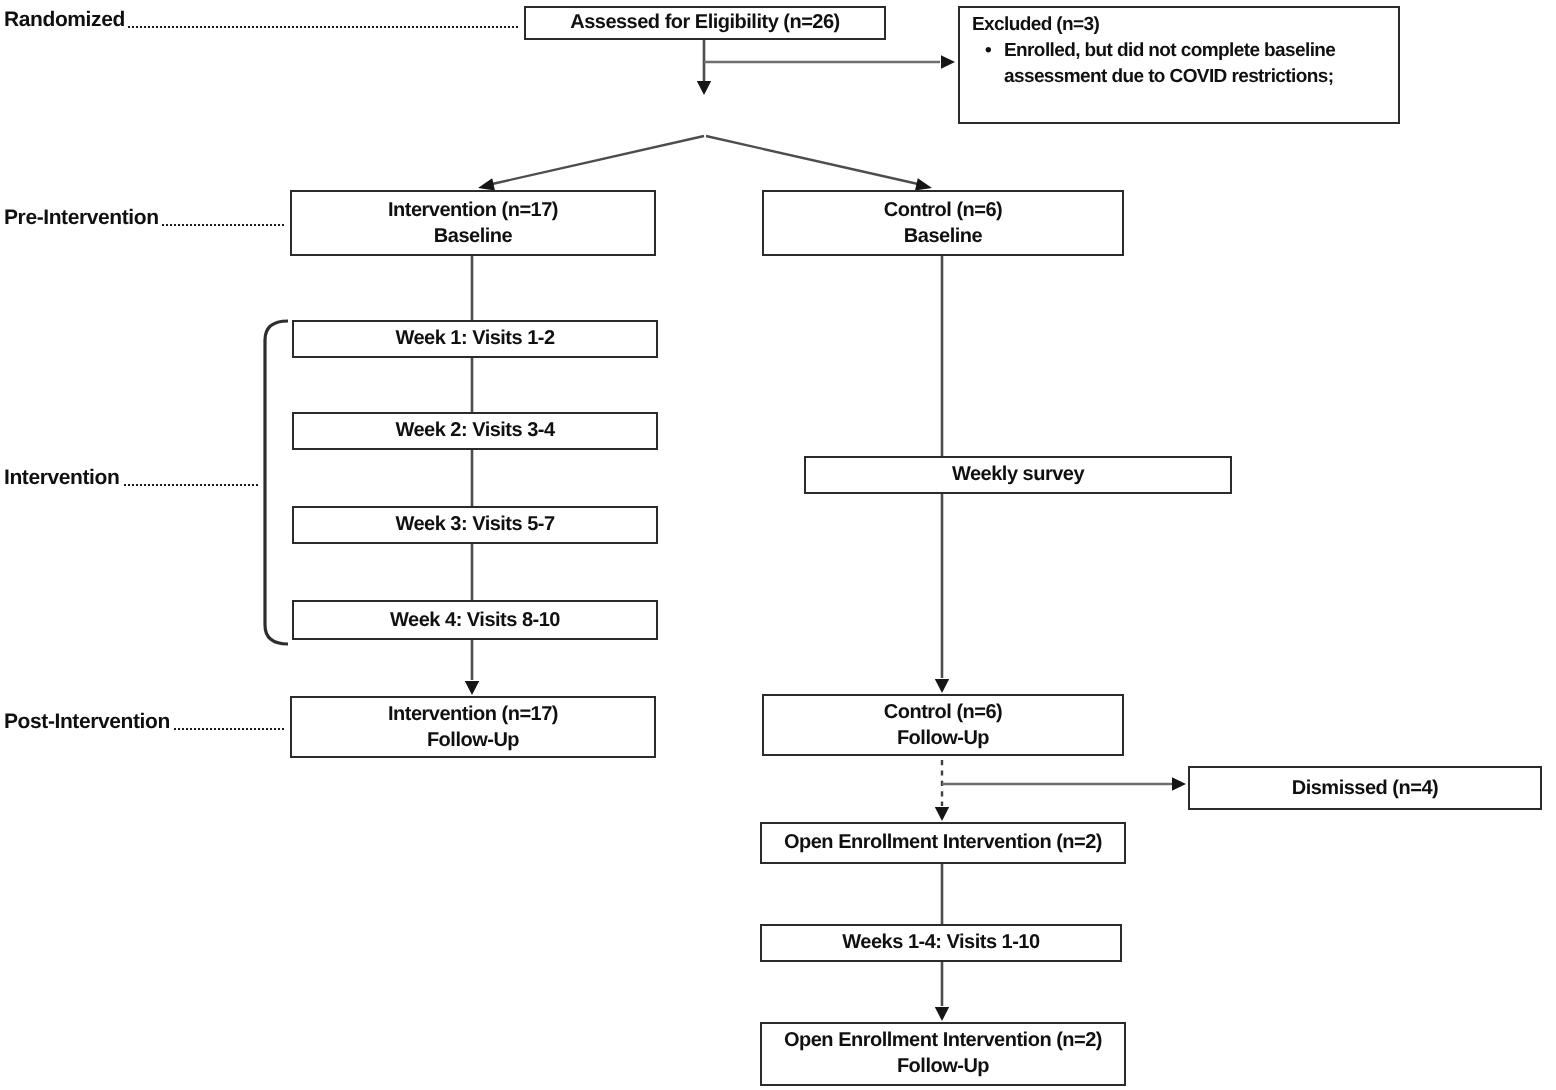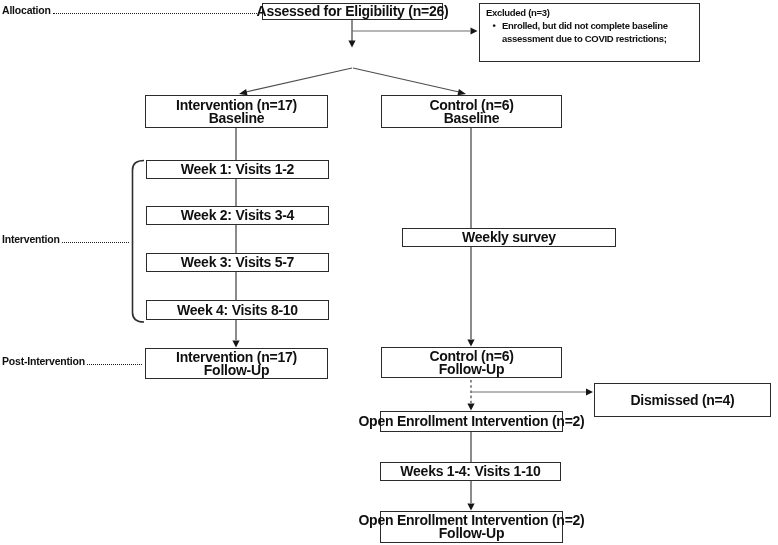--- a/index.html
+++ b/index.html
@@ -4,21 +4,21 @@
 <style>
   html,body{margin:0;padding:0;background:#ffffff;}
   .canvas{
     position:relative;width:778px;height:545px;background:#ffffff;
     font-family:"Liberation Sans","DejaVu Sans",sans-serif;color:#101010;overflow:hidden;
   }
   .overlay{position:absolute;left:0;top:0;width:778px;height:545px;}
   .node{
     position:absolute;box-sizing:border-box;border:1.5px solid #2b2b2b;background:#ffffff;
     display:flex;flex-direction:column;align-items:center;justify-content:center;
-    text-align:right;font-size:14px;font-weight:700;line-height:13px;
+    text-align:right;font-size:10px;font-weight:700;line-height:13px;
     letter-spacing:-0.25px;white-space:nowrap;
   }
   .node.excluded{
     align-items:stretch;justify-content:flex-start;text-align:left;
     padding:3px 0 3px 6px;font-size:9.5px;line-height:12.8px;letter-spacing:-0.3px;
   }
   .exc-row{display:flex;}
   .exc-marker{flex:0 0 16px;width:16px;text-align:center;}
   .stage-label{
     position:absolute;display:flex;align-items:flex-end;height:13px;
@@ -64,21 +64,25 @@
 
     <line x1="471" y1="432" x2="471" y2="462" stroke="#4d4d4d" stroke-width="1.3"></line>
 
     <line x1="471" y1="481" x2="471" y2="503" stroke="#4d4d4d" stroke-width="1.3"></line>
     <path d="M471,510.5 L467.4,503.5 L474.6,503.5 Z" fill="#161616"></path>
 
     <path d="M144,160.5 Q132.5,160.5 132.5,170 L132.5,312.5 Q132.5,322 144,322" fill="none" stroke="#2e2e2e" stroke-width="1.6"></path>
   </svg>
 
   <div class="stage-label" style="left:2px;top:3px;width:258px">
-    <span>Allocation</span>
+    <span>Randomized</span>
+    <span class="leader"></span>
+  </div>
+  <div class="stage-label" style="left:2px;top:102px;width:141px">
+    <span>Pre-Intervention</span>
     <span class="leader"></span>
   </div>
   <div class="stage-label" style="left:2px;top:232px;width:128px">
     <span>Intervention</span>
     <span class="leader"></span>
   </div>
   <div class="stage-label" style="left:2px;top:354px;width:141px">
     <span>Post-Intervention</span>
     <span class="leader"></span>
   </div>
@@ -129,21 +133,21 @@
   <div class="node" style="left:145px;top:348px;width:183px;height:31px">
     <span>Intervention (n=17)</span>
     <span>Follow-Up</span>
   </div>
 
   <div class="node" style="left:381px;top:347px;width:181px;height:31px">
     <span>Control (n=6)</span>
     <span>Follow-Up</span>
   </div>
 
-  <div class="node" style="left:594px;top:383px;width:177px;height:34px">
+  <div class="node" style="left:594px;top:383px;width:177px;height:22px">
     <span>Dismissed (n=4)</span>
   </div>
 
   <div class="node" style="left:380px;top:411px;width:183px;height:21px">
     <span>Open Enrollment Intervention (n=2)</span>
   </div>
 
   <div class="node" style="left:380px;top:462px;width:181px;height:19px">
     <span>Weeks 1-4: Visits 1-10</span>
   </div>

